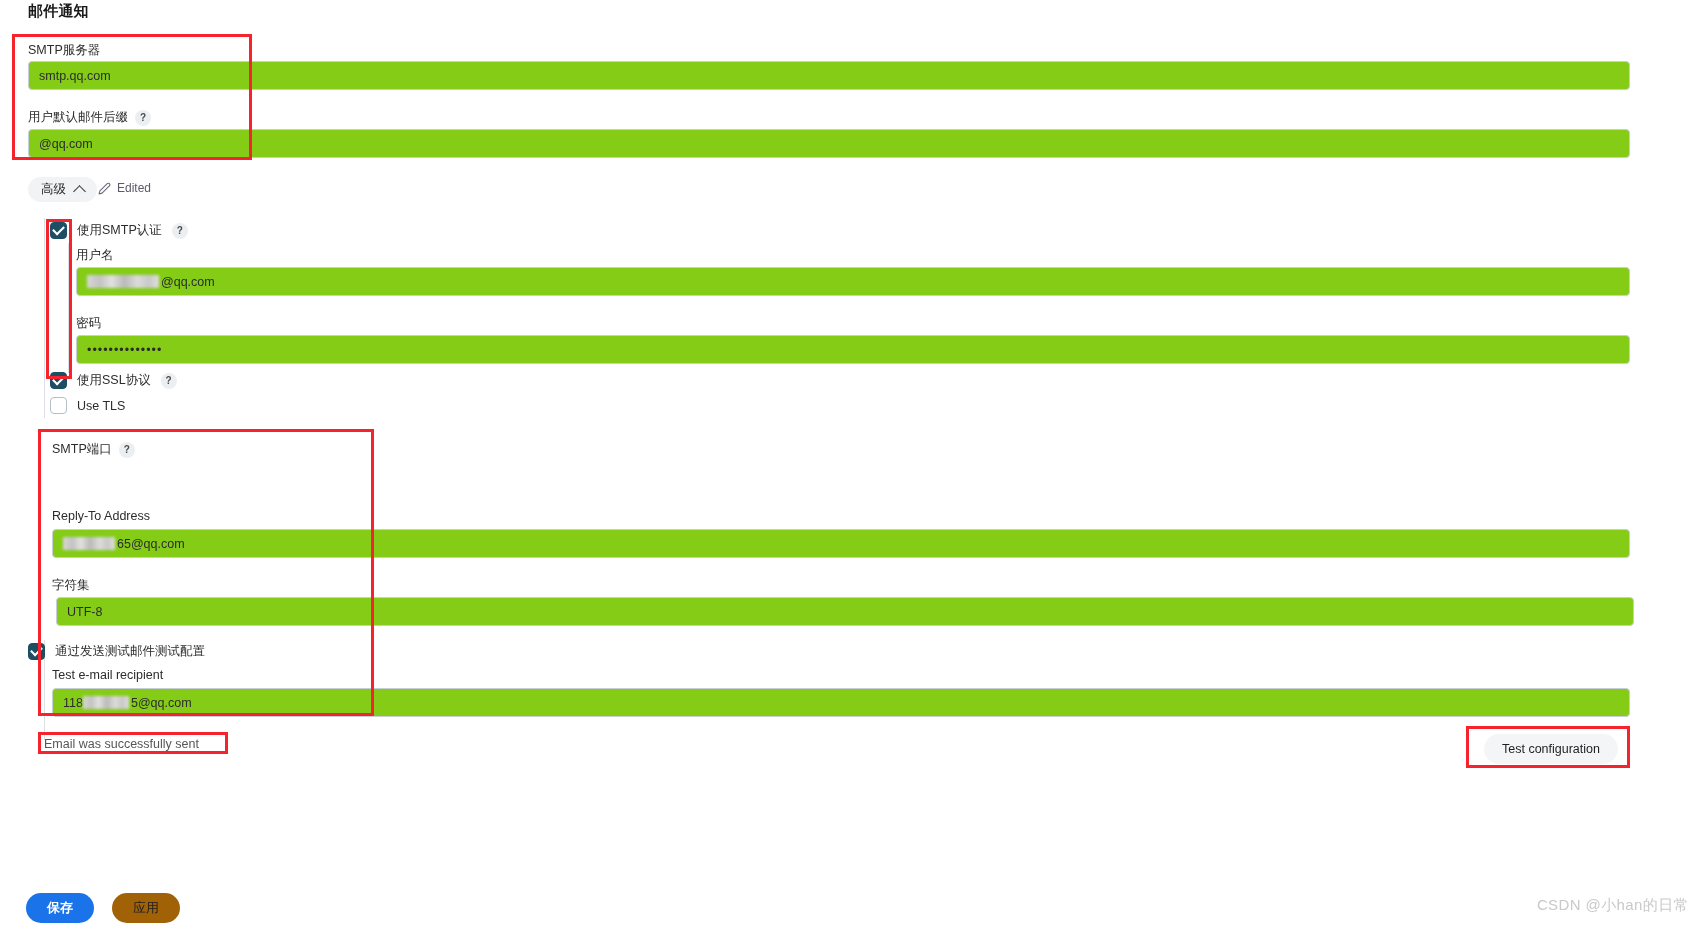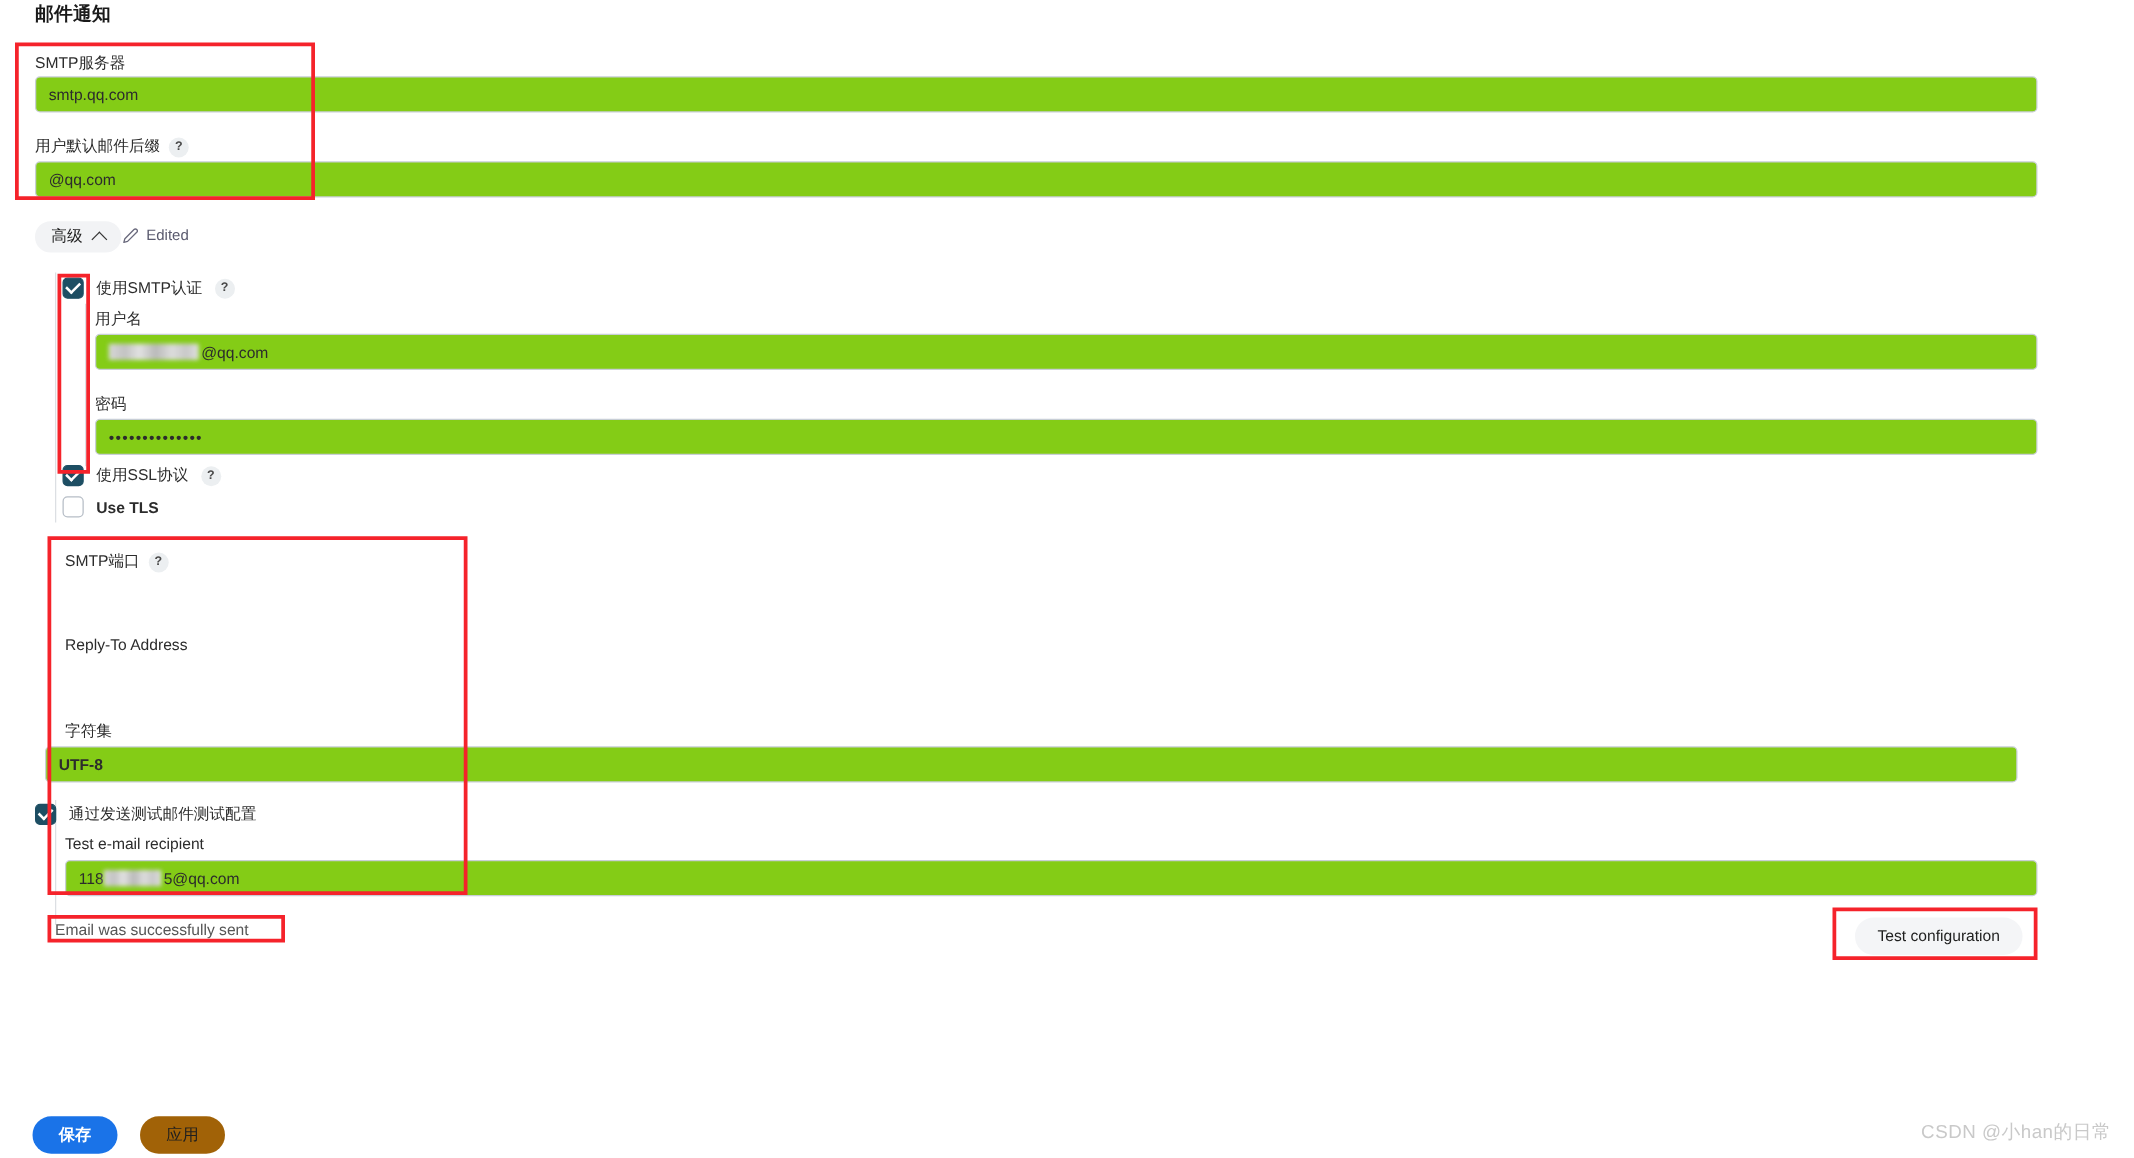--- a/index.html
+++ b/index.html
@@ -286,38 +286,42 @@
   <div class="text-input" style="left:76px; top:335px; width:1554px;">
     <span style="letter-spacing:1px;">••••••••••••••</span>
   </div>
 
   <div class="cb-row" style="left:50px; top:372px;">
     <span class="cbox checked"></span>
     <span>使用SSL协议</span>
     <span class="help-icon">?</span>
   </div>
 
-  <div class="cb-row" style="left:50px; top:397px;font-weight:bold;">
+  <div class="cb-row" style="left:50px; top:397px;">
     <span class="cbox"></span>
     <span>Use TLS</span>
   </div>
 
   <div class="field-label" style="left:52px; top:441px;">
     <span>SMTP端口</span>
     <span class="help-icon">?</span>
   </div>
 
   <div class="field-label" style="left:52px; top:509px;">
     <span>Reply-To Address</span>
   </div>
+  <div class="text-input" style="left:52px; top:529px; width:1578px;">
+    <span class="blur-block" style="width:52px;"></span>
+    <span>65@qq.com</span>
+  </div>
 
   <div class="field-label" style="left:52px; top:577px;">
     <span>字符集</span>
   </div>
-  <div class="text-input" style="left:36px; top:597px; width:1578px;font-weight:bold;">
+  <div class="text-input" style="left:56px; top:597px; width:1578px;">
     <span>UTF-8</span>
   </div>
 
   <div class="cb-row" style="left:28px; top:643px;">
     <span class="cbox checked"></span>
     <span>通过发送测试邮件测试配置</span>
   </div>
 
   <div class="field-label" style="left:52px; top:668px;">
     <span>Test e-mail recipient</span>

